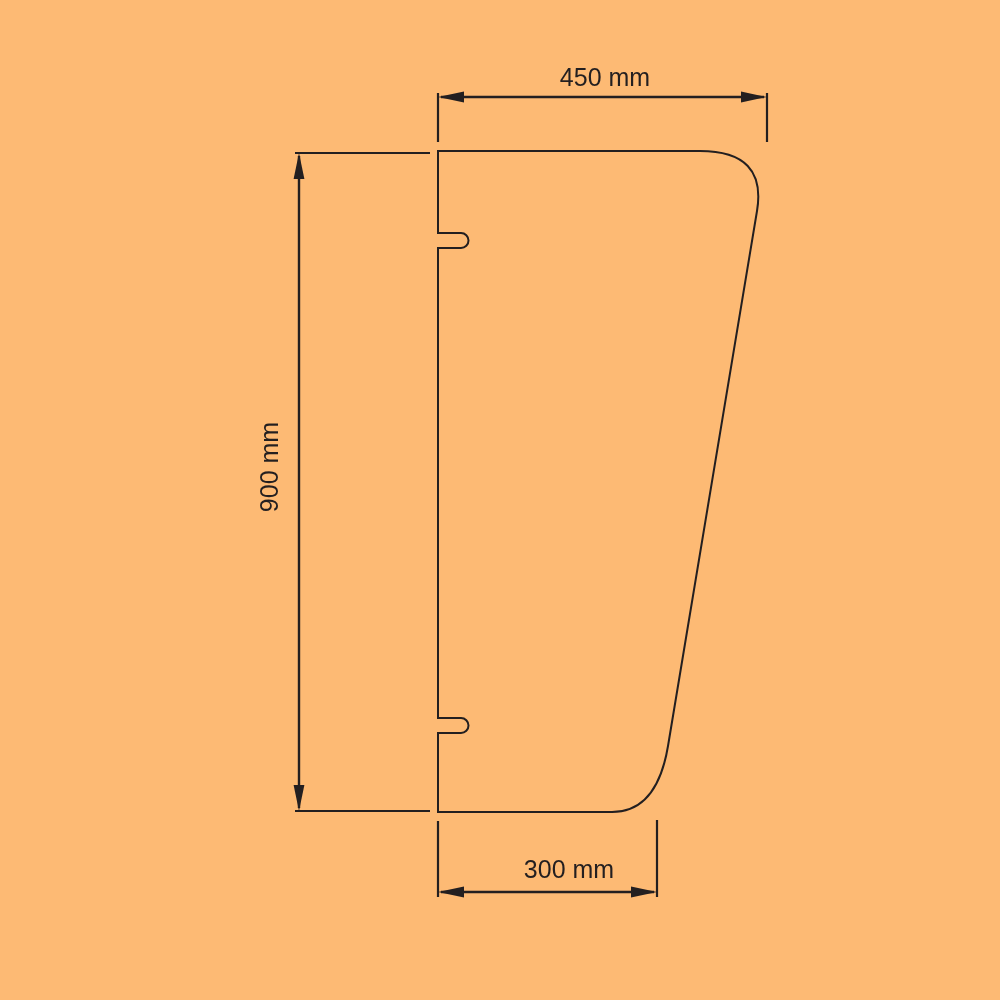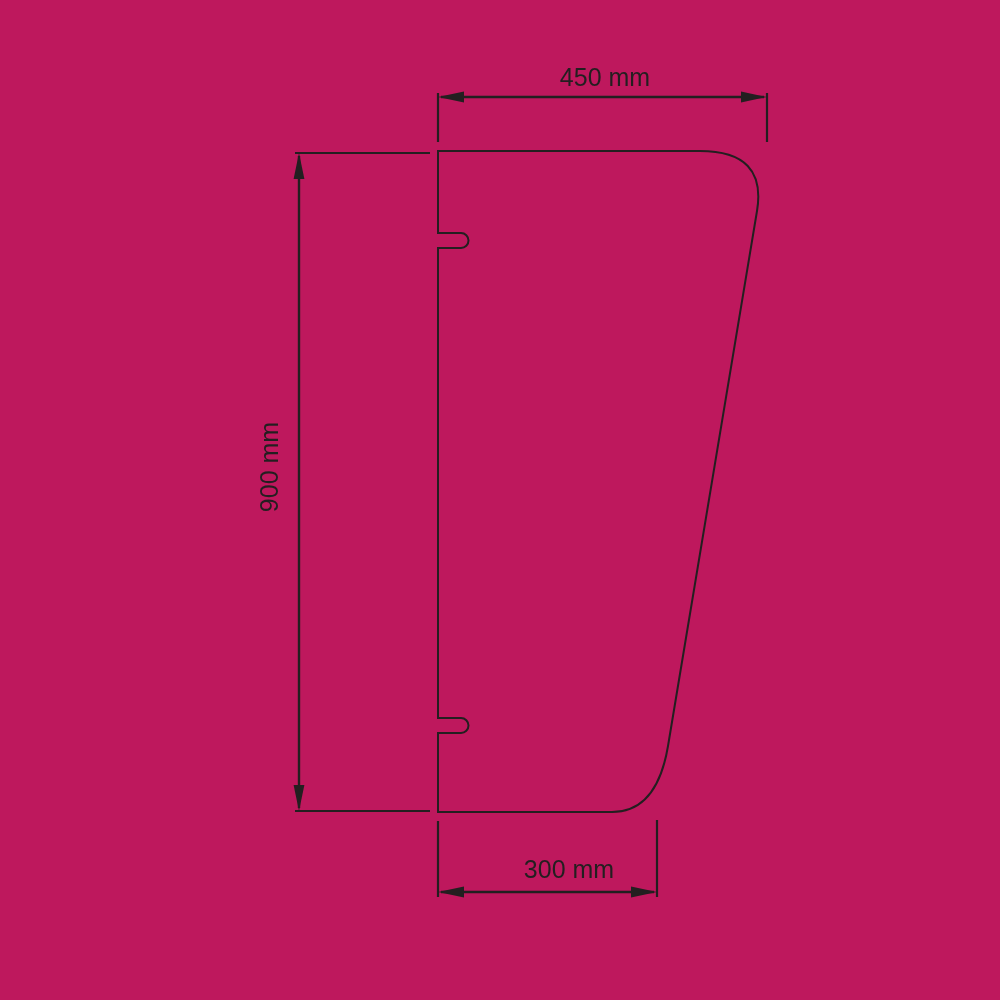--- a/index.html
+++ b/index.html
@@ -7,21 +7,21 @@
     padding: 0;
     width: 1000px;
     height: 1000px;
     background: #ffffff;
     font-family: "Liberation Sans", sans-serif;
   }
   .canvas {
     position: relative;
     width: 1000px;
     height: 1000px;
-    background: #be185d;
+    background: #fdba74;
     overflow: hidden;
   }
   svg text {
     font-family: "Liberation Sans", sans-serif;
     font-size: 25px;
     fill: #231f20;
   }
   .outline {
     fill: none;
     stroke: #231f20;

